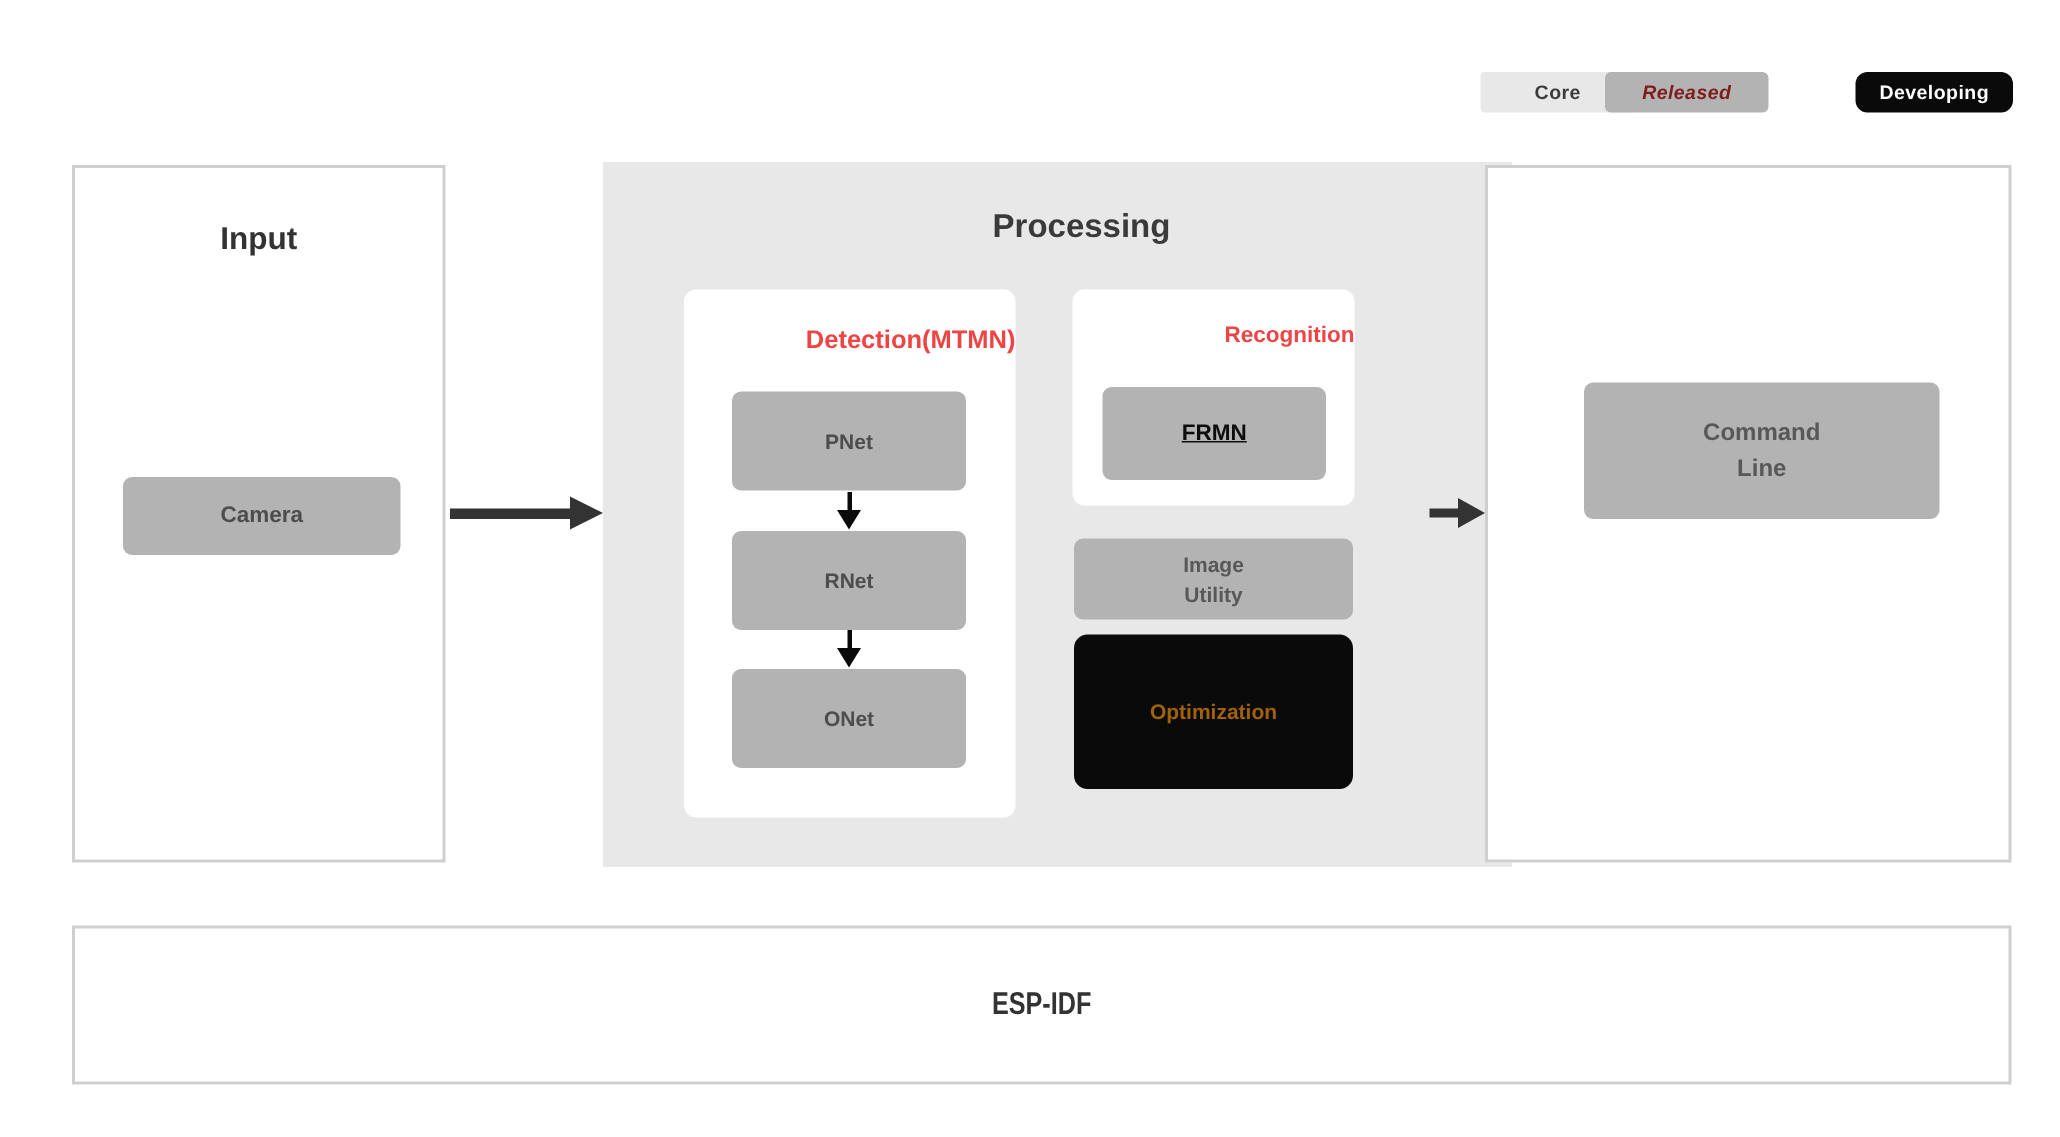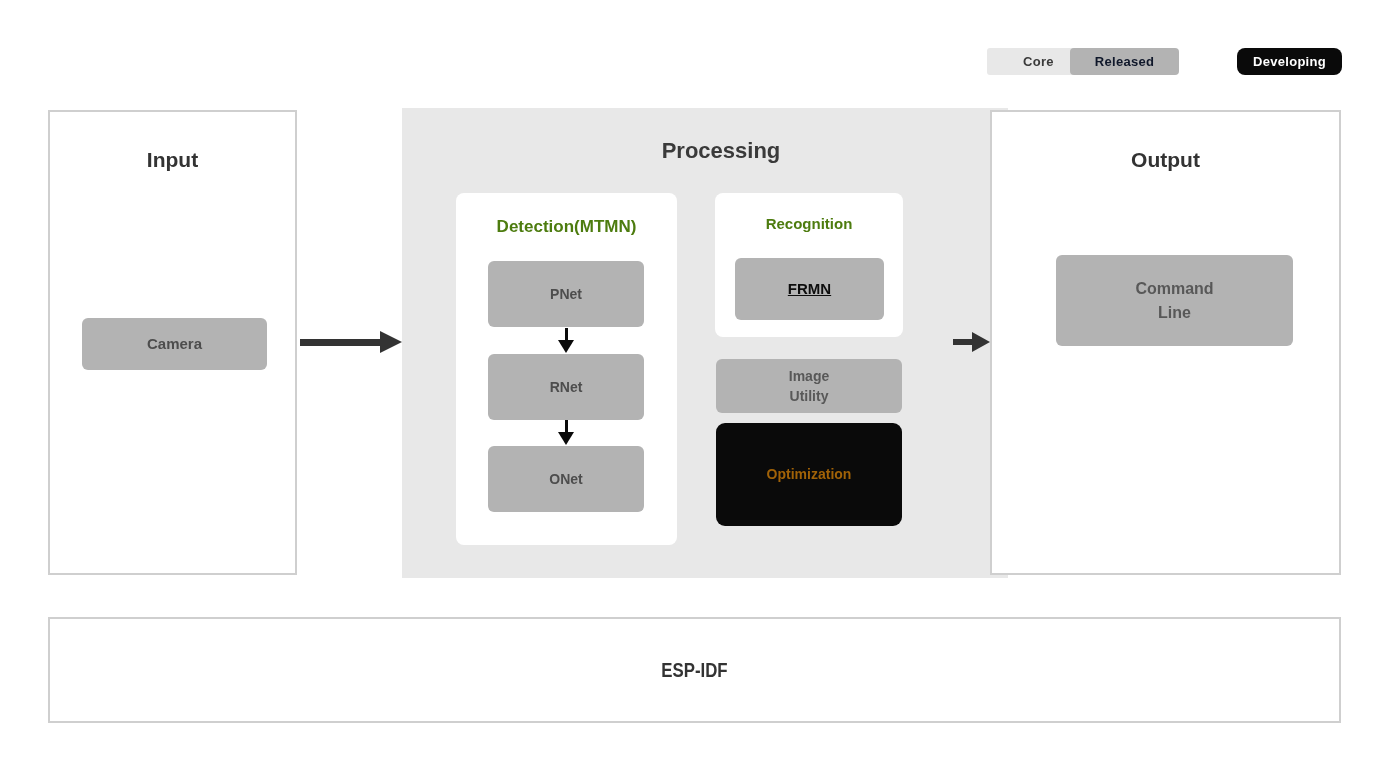--- a/index.html
+++ b/index.html
@@ -12,21 +12,21 @@
   }
   .stage { position: absolute; left: 0; top: 0; width: 1373px; height: 758px; }
 
   
   .legend-badge {
     position: absolute; top: 48px; height: 27px;
     display: flex; align-items: center; justify-content: center;
     font-size: 13px; font-weight: bold; letter-spacing: 0.3px;
   }
   .legend-core      { left: 987px;  width: 103px; background: #e8e8e8; color: #3a3a3a; border-radius: 3px; text-align: center; }
-  .legend-released  { left: 1070px; width: 109px; background: #b3b3b3; color: #0f172a; border-radius: 4px; }
+  .legend-released  { left: 1070px; width: 109px; background: #b3b3b3; color: #7f1d1d; border-radius: 4px; font-style: italic; }
   .legend-developing{ left: 1237px; width: 105px; background: #0a0a0a; color: #ffffff; border-radius: 8px; }
 
   
   .panel {
     position: absolute; background: #ffffff;
     border: 2px solid #cfcfcf;
   }
   .panel-input  { left: 48px;  top: 110px; width: 249px;  height: 465px; }
   .panel-output { left: 990px; top: 110px; width: 351px;  height: 465px; }
   .panel-esp    { left: 48px;  top: 617px; width: 1293px; height: 106px;
@@ -48,21 +48,21 @@
     padding-left: 32px;
   }
   .processing-title {
     padding-top: 30px; text-align: center;
     font-size: 22px; font-weight: bold; color: #3a3a3a;
   }
   .subbox { position: absolute; background: #ffffff; border-radius: 8px; }
   .subbox-detection   { left: 54px;  top: 85px; width: 221px; height: 352px; }
   .subbox-recognition { left: 313px; top: 85px; width: 188px; height: 144px; }
   .subbox-title {
-    text-align: center; font-weight: bold; color: #4d7c0f;
+    text-align: right; font-weight: bold; color: #ef4444;
   }
   .detection-title   { padding-top: 24px; font-size: 17px; }
   .recognition-title { padding-top: 22px; font-size: 15px; }
 
   
   .node {
     position: absolute; border-radius: 6px;
     display: flex; align-items: center; justify-content: center;
     text-align: center; white-space: pre-line;
     font-weight: bold; font-size: 14px; line-height: 1.45;
@@ -148,21 +148,20 @@
 Utility</div>
     <div class="node node-optimize">Optimization</div>
   </div>
 
   <div class="h-arrow h-arrow-2">
     <div class="bar"></div>
     <div class="head"></div>
   </div>
 
   <div class="panel panel-output">
-    <div class="panel-title">Output</div>
     <div class="node node-command">Command
 Line</div>
   </div>
 
   <div class="panel panel-esp">
     <span class="esp-title">ESP-IDF</span>
   </div>
 
 </div>
 

